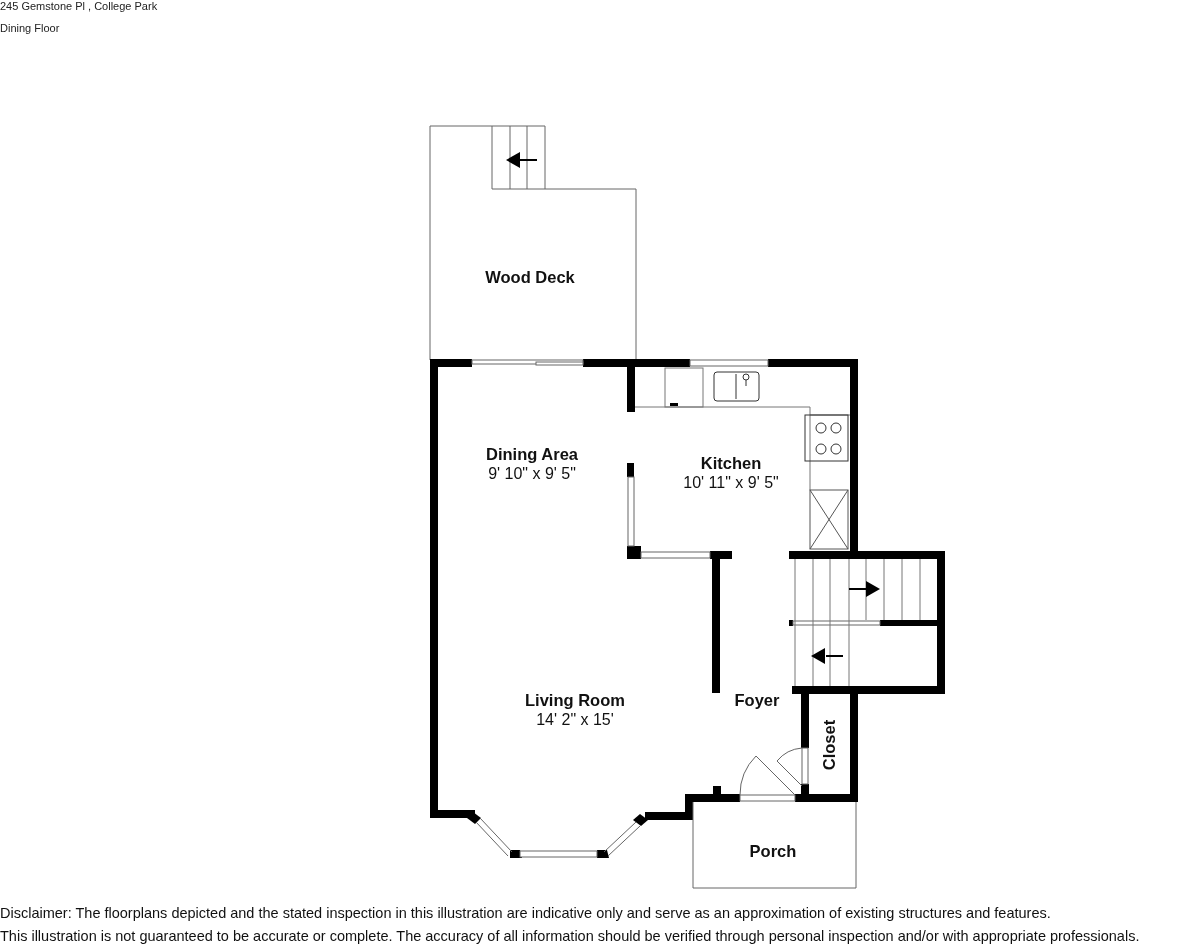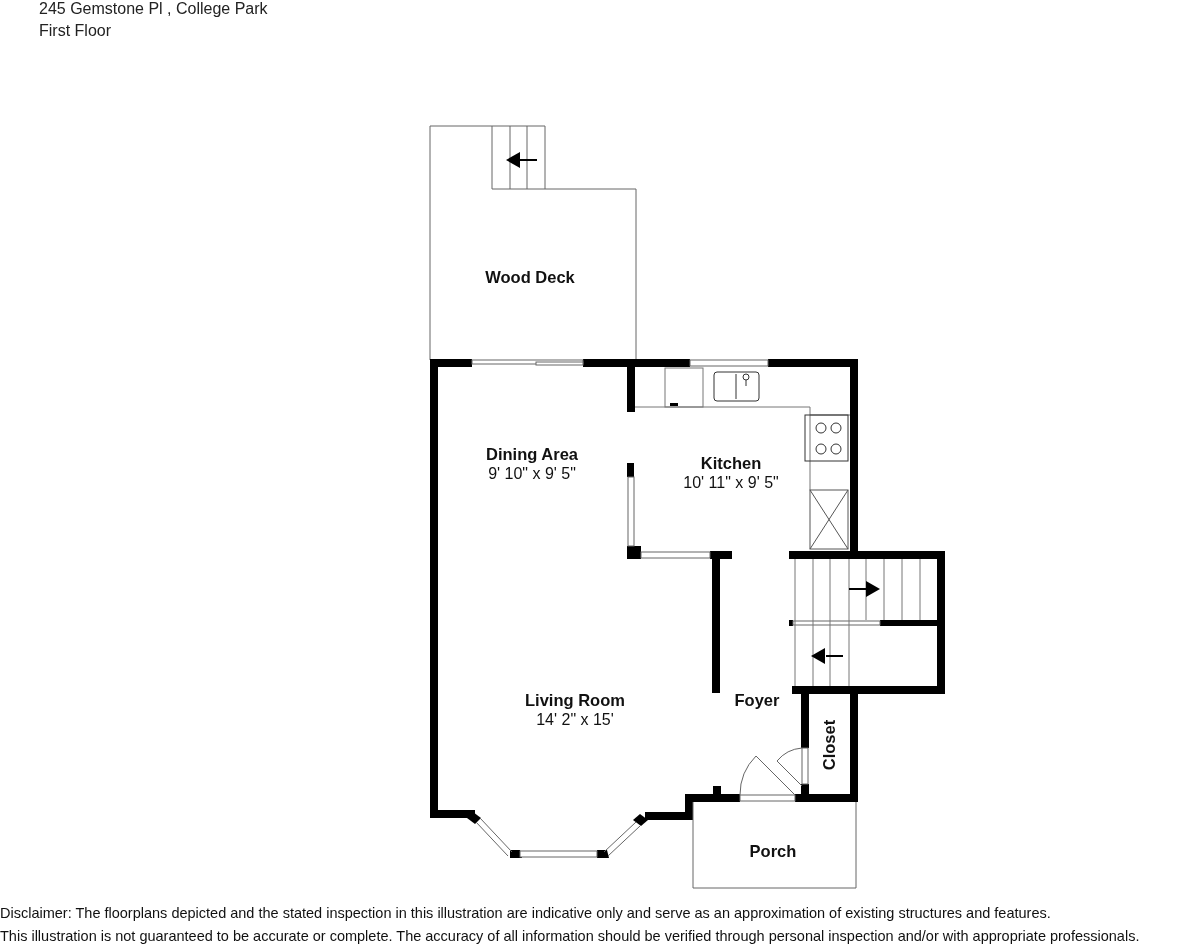--- a/index.html
+++ b/index.html
@@ -1,28 +1,28 @@
 <!DOCTYPE html>
 <html><head>
 <meta charset="utf-8">
 <style>
   html, body { margin: 0; padding: 0; background: #ffffff; }
   body { width: 1188px; height: 946px; position: relative; overflow: hidden;
          font-family: "Liberation Sans", sans-serif; color: #111; }
-  .hdr { position: absolute; left: 12px; font-size: 16px; color: #222; padding-left: 27px; }
+  .hdr { position: absolute; left: 0; font-size: 11px; color: #222; }
   .disc { position: absolute; left: 0; font-size: 14.5px; color: #111; white-space: nowrap; }
   svg { position: absolute; left: 0; top: 0; }
   .lbl-bold { font-family: "Liberation Sans", sans-serif; font-weight: bold; font-size: 16.5px; fill: #111; }
   .lbl-dim { font-family: "Liberation Sans", sans-serif; font-size: 16px; fill: #111; }
 </style>
 </head>
 <body>
 
 <div class="hdr" style="top:0px;">245 Gemstone Pl , College Park</div>
-<div class="hdr" style="top:22px;">First Floor</div>
+<div class="hdr" style="top:22px;">Dining Floor</div>
 
 <svg width="1188" height="946" viewBox="0 0 1188 946">
 
   <g fill="none" stroke="#666" stroke-width="1">
     <polyline points="430,360 430,126 545,126 545,189 636,189 636,360"></polyline>
     <line x1="492" y1="126" x2="492" y2="189"></line>
     <line x1="510" y1="126" x2="510" y2="189"></line>
     <line x1="527" y1="126" x2="527" y2="189"></line>
     <line x1="492" y1="189" x2="545" y2="189"></line>
   </g>

